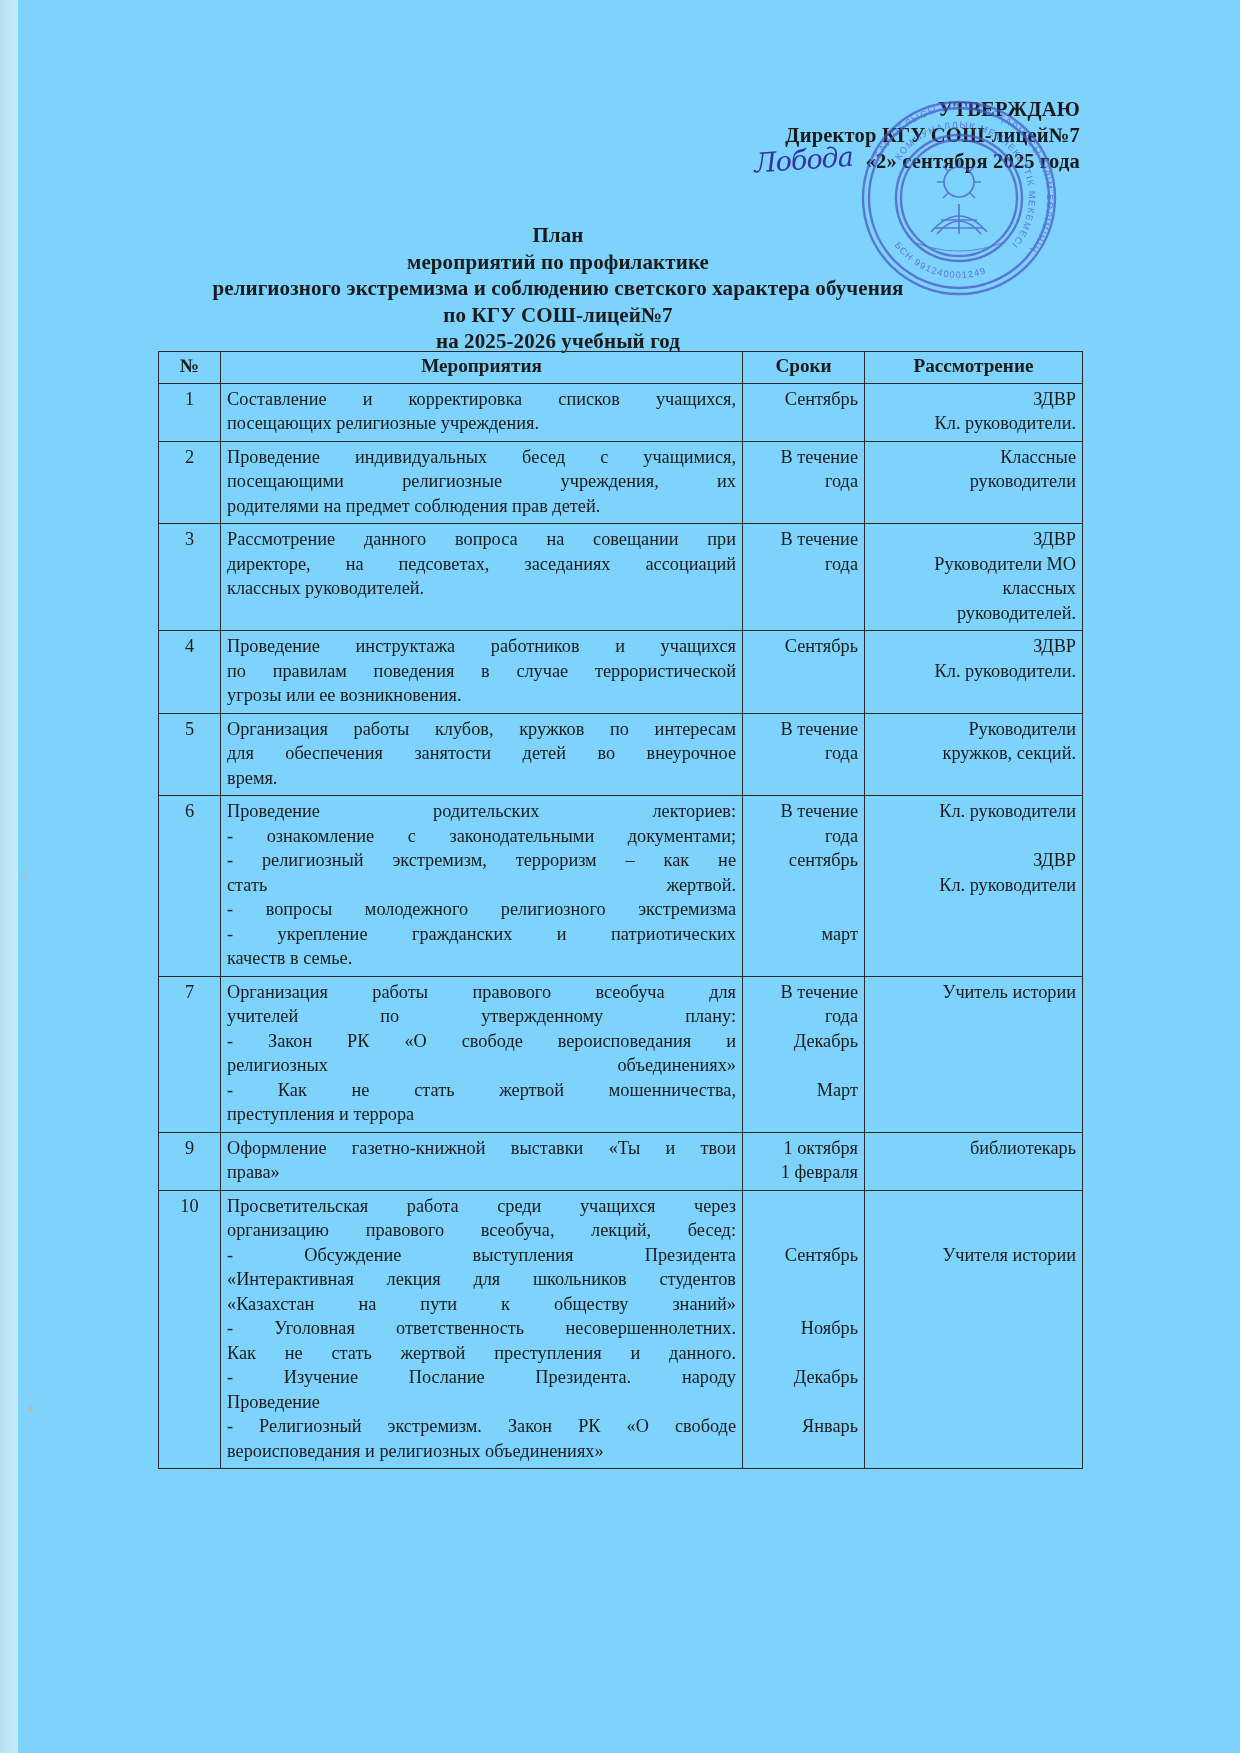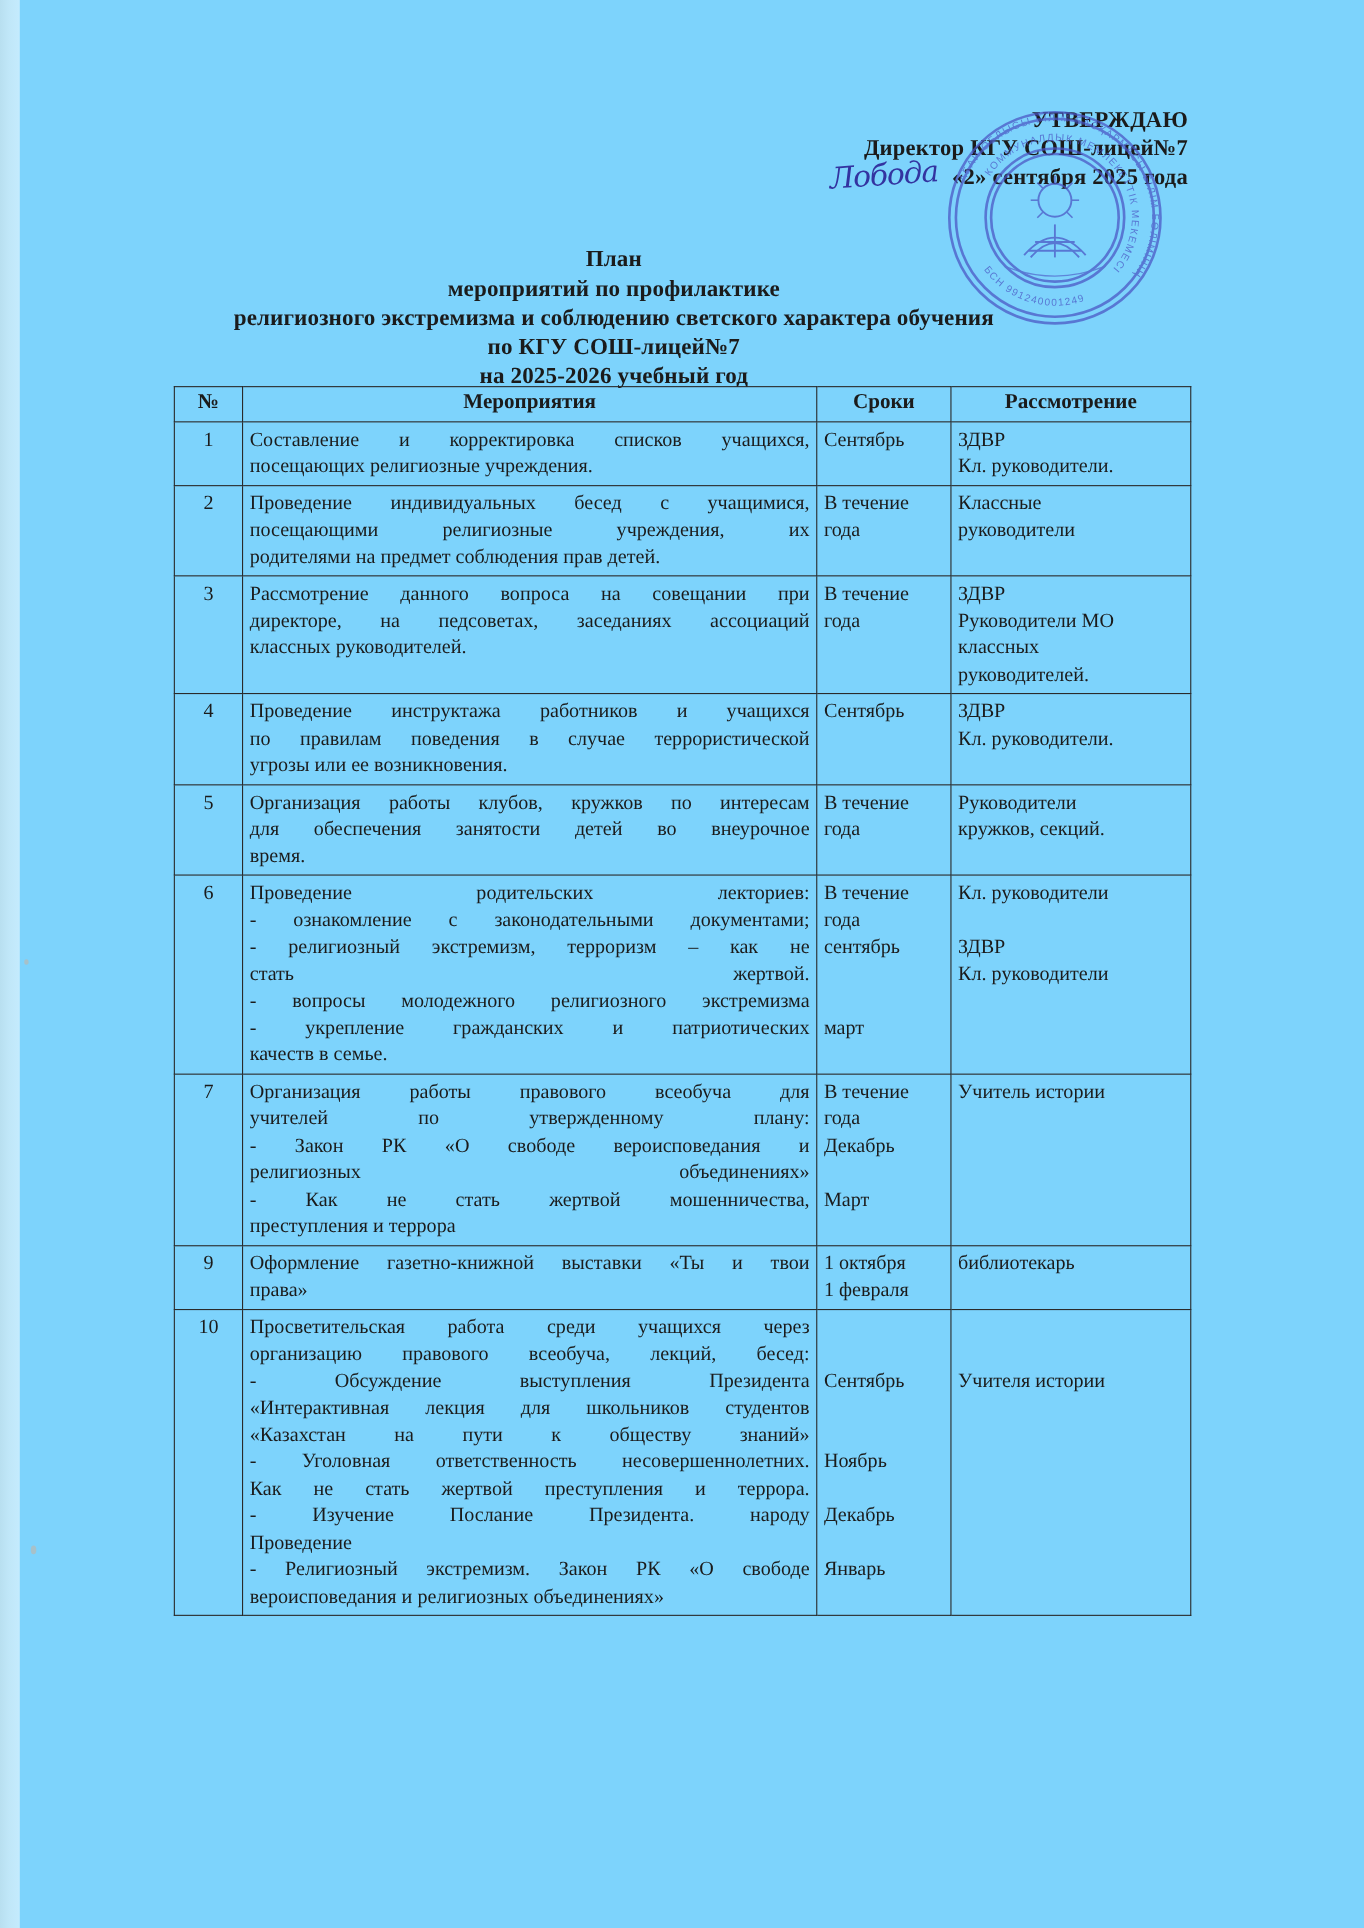--- a/index.html
+++ b/index.html
@@ -139,21 +139,21 @@
     vertical-align: top;
     padding-top: 3px;
   }
   td.act {
     text-align: justify;
     text-justify: inter-word;
     padding-left: 8px;
     padding-right: 8px;
   }
   td.term, td.resp {
-    text-align: left;
+    text-align: right;
   }
   td .ln { display: block; }
   td .sp { display: block; height: 24.5px; }
   td.act .ln { text-align: justify; text-align-last: left; }
   td.act .ln.last { text-align: right; }
   td.act .ln.j { text-align: justify; text-align-last: justify; }
 </style>
 </head>
 <body>
 
@@ -380,21 +380,21 @@
           </tr>
           <tr>
             <td class="num">10</td>
             <td class="act">
               <span class="ln j">Просветительская работа среди учащихся через</span>
               <span class="ln j">организацию правового всеобуча, лекций, бесед:</span>
               <span class="ln j">- Обсуждение выступления Президента</span>
               <span class="ln j">«Интерактивная лекция для школьников студентов</span>
               <span class="ln j">«Казахстан на пути к обществу знаний»</span>
               <span class="ln j">- Уголовная ответственность несовершеннолетних.</span>
-              <span class="ln j">Как не стать жертвой преступления и террора.</span>
+              <span class="ln j">Как не стать жертвой преступления и данного.</span>
               <span class="ln j">- Изучение Послание Президента. народу</span>
               <span class="ln j">Проведение</span>
               <span class="ln j">- Религиозный экстремизм. Закон РК «О свободе</span>
               <span class="ln last">вероисповедания и религиозных объединениях»</span>
             </td>
             <td class="term">
               <span class="sp"></span>
               <span class="sp"></span>
               <span class="ln">Сентябрь</span>
               <span class="sp"></span>

